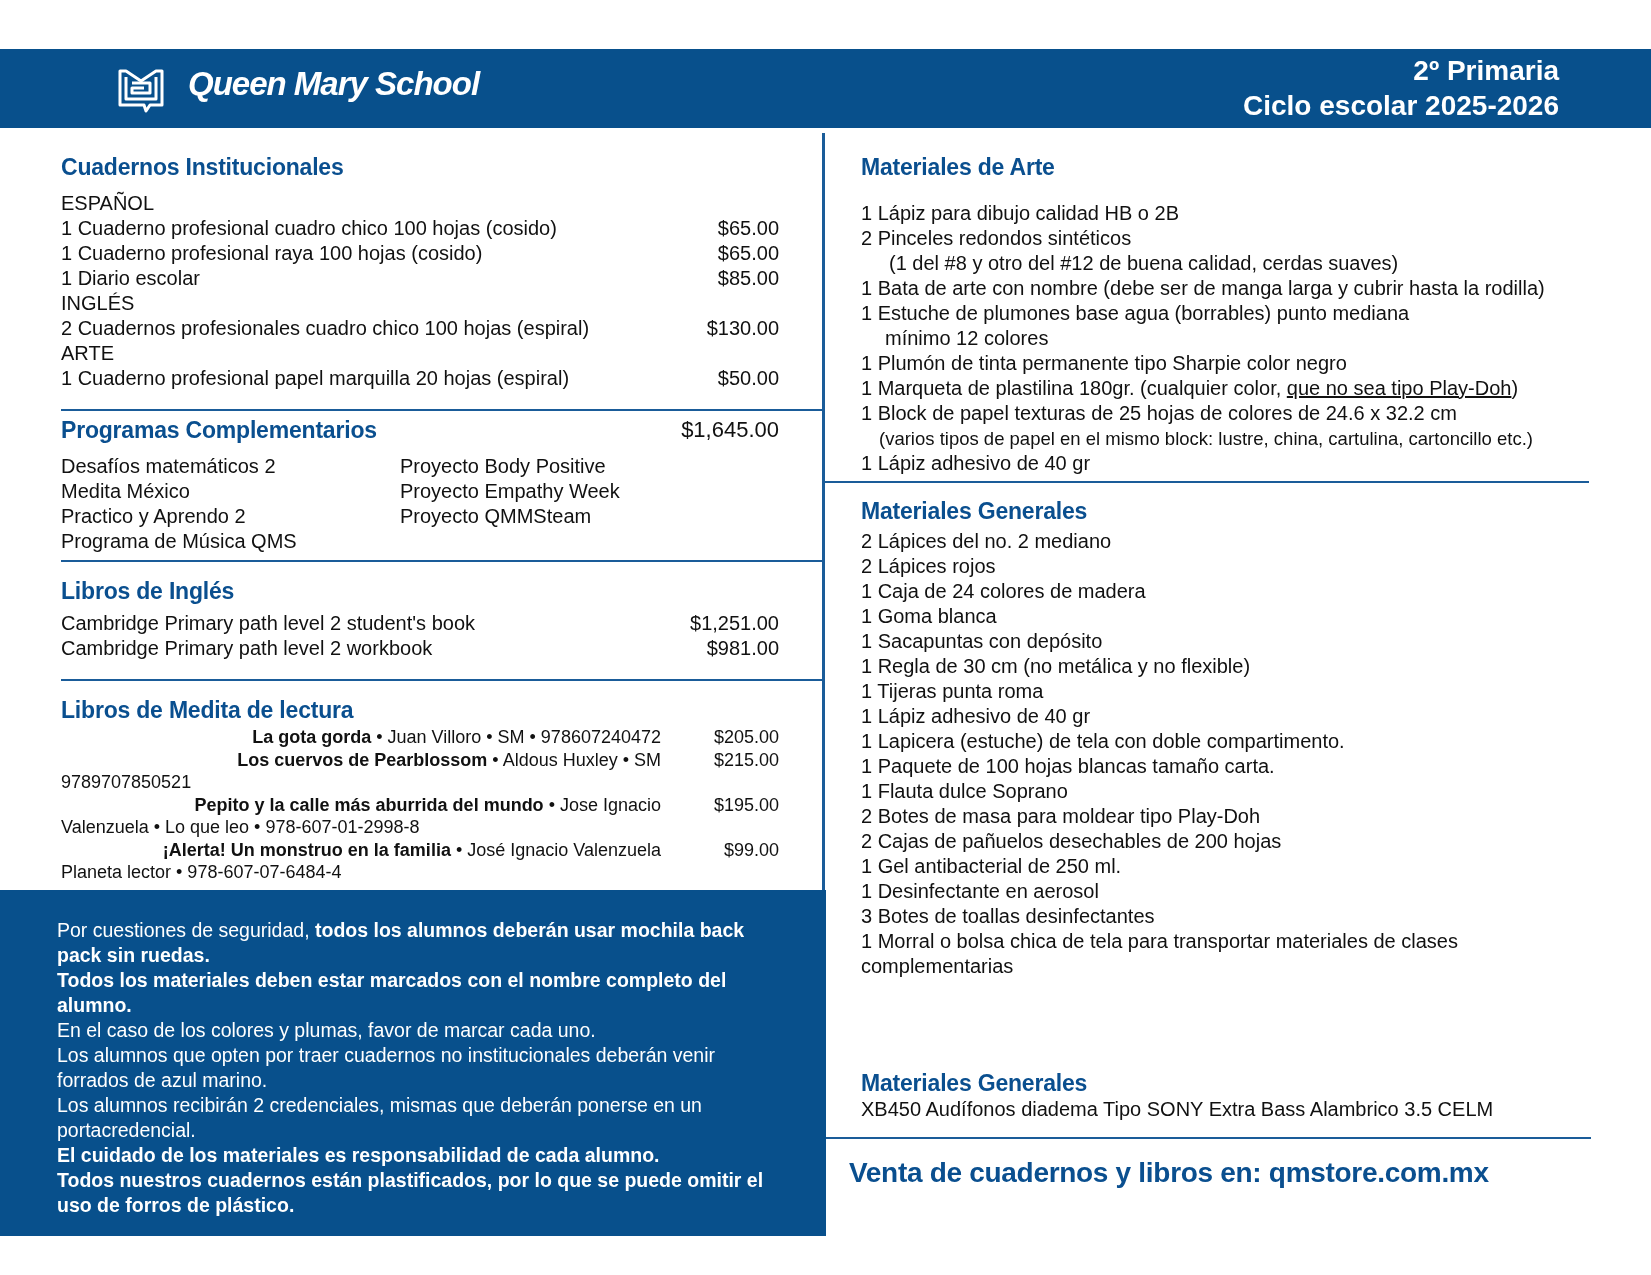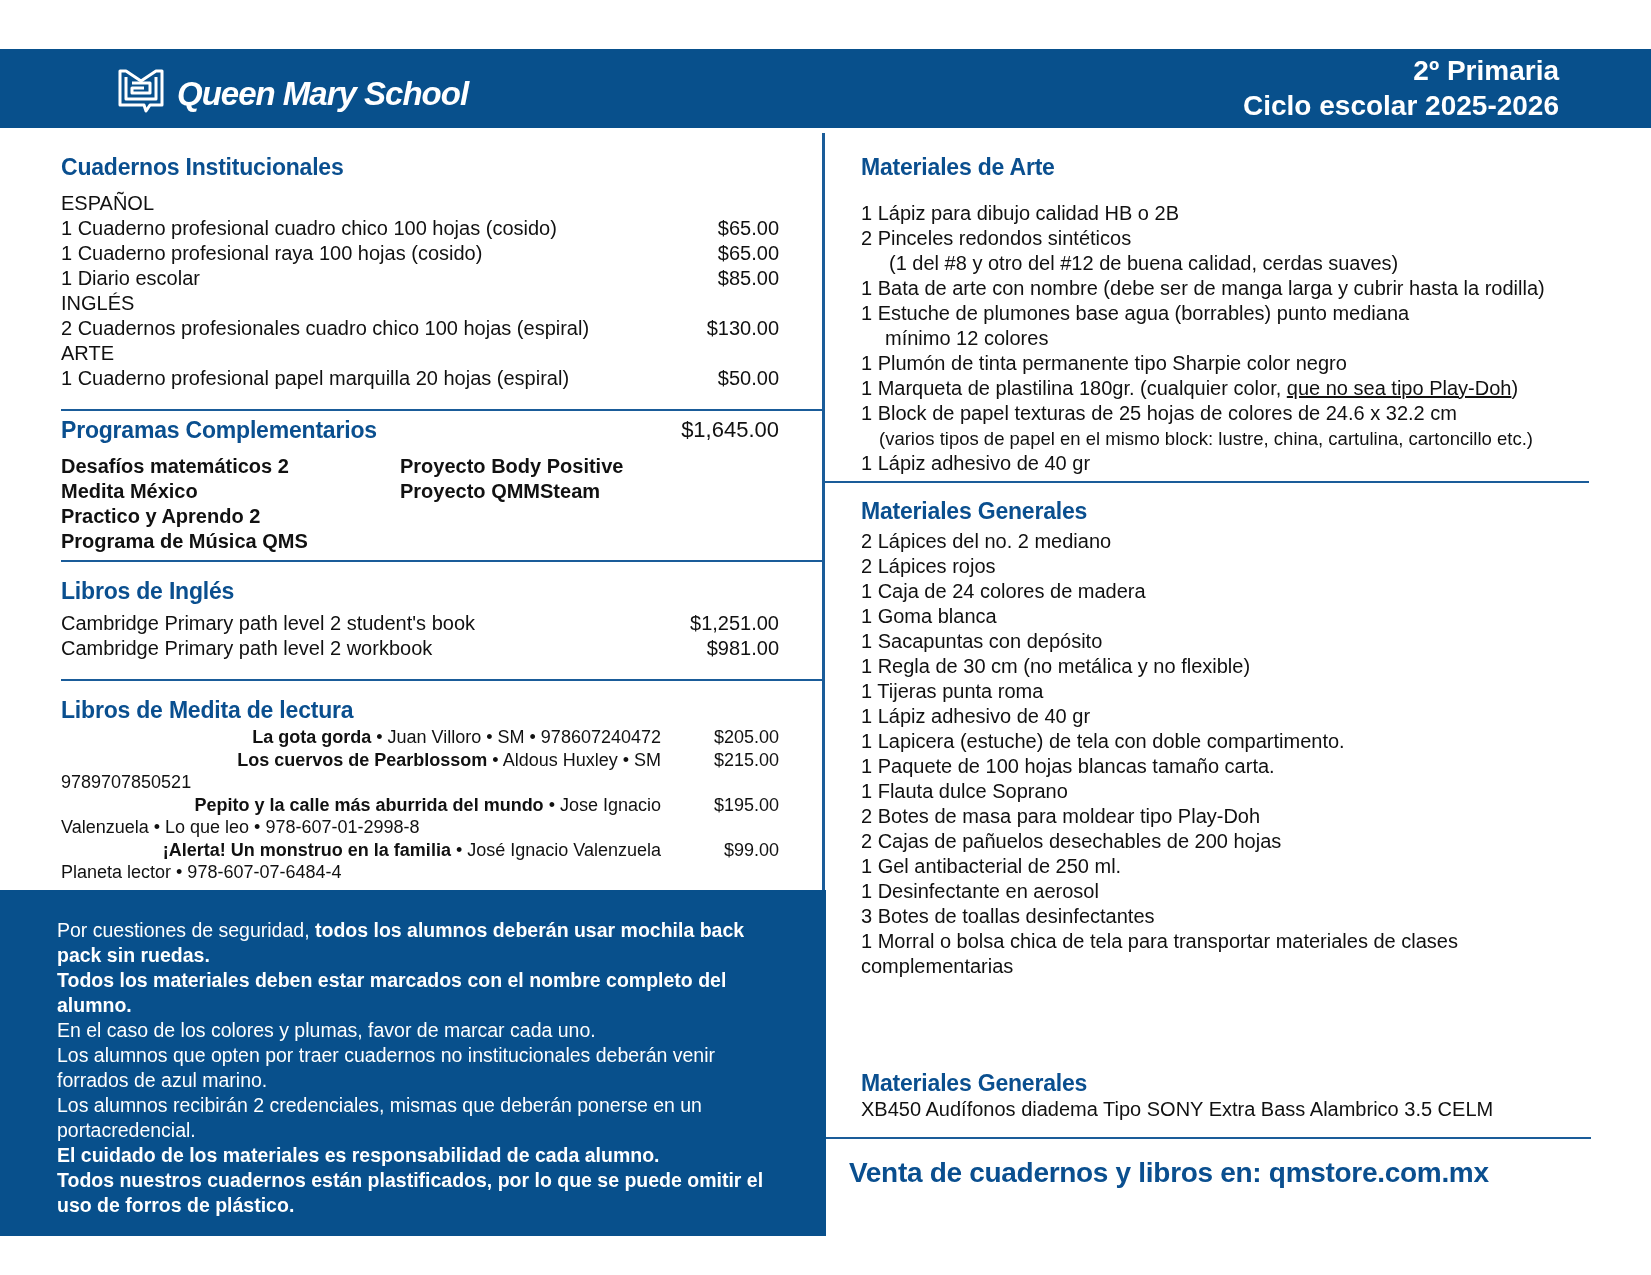--- a/index.html
+++ b/index.html
@@ -1,37 +1,37 @@
 <!DOCTYPE html>
 <html><head>
 <meta charset="utf-8">
 <style>
   * { box-sizing: border-box; margin: 0; padding: 0; }
   html, body { width: 1651px; height: 1275px; background: #ffffff; overflow: hidden; }
   body { position: relative; font-family: "DejaVu Sans Condensed", "Liberation Sans Narrow", "Liberation Sans", sans-serif; color: #111; }
 
   .header { position: absolute; left: 0; top: 49px; width: 1651px; height: 79px; background: #08508c; }
-  .logo { position: absolute; left: 116px; top: 16px; display: flex; align-items: flex-end; gap: 11px; }
+  .logo { position: absolute; left: 116px; top: 16px; display: flex; align-items: flex-start; gap: 22px; }
   .logo svg { width: 50px; height: 48px; }
   .logo-text { color: #fff; font-family: "Liberation Sans", sans-serif; font-weight: bold; font-style: italic; font-size: 33px; letter-spacing: -1px; }
   .header-right { position: absolute; right: 92px; top: 4px; text-align: right; color: #fff; font-family: "Liberation Sans", sans-serif; font-weight: bold; font-size: 28px; line-height: 35px; }
 
   .vdivider { position: absolute; left: 822px; top: 133px; width: 3px; height: 757px; background: #1a5c99; }
 
   .h2 { color: #0a4f8f; font-family: "Liberation Sans", sans-serif; font-weight: bold; font-size: 23px; letter-spacing: -0.2px; }
   .txt { font-family: "Liberation Sans", sans-serif; font-size: 20px; line-height: 25px; color: #111; transform-origin: left; }
   .row { display: flex; justify-content: space-between; }
   .price { text-align: right; white-space: nowrap; }
   .hline { position: absolute; height: 2px; background: #1a5c99; }
 
   
   .sec-cuadernos { position: absolute; left: 61px; top: 154px; width: 718px; }
   .sec-cuadernos .list { margin-top: 10px; }
   .sec-programas { position: absolute; left: 61px; top: 417px; width: 718px; }
-  .sec-programas .cols { display: flex; margin-top: 10px; font-weight: bold; }
+  .sec-programas .cols { display: flex; margin-top: 10px; }
   .sec-programas .col { width: 339px; }
   .sec-ingles { position: absolute; left: 61px; top: 578px; width: 718px; }
   .sec-ingles .list { margin-top: 6px; }
   .sec-lectura { position: absolute; left: 61px; top: 697px; width: 718px; }
   .sec-lectura .list { margin-top: 2px; }
   .book { font-size: 18px; line-height: 22.5px; }
   .book b { font-weight: bold; }
   .book .row > span:first-child { width: 600px; text-align: right; }
 
   .notice { position: absolute; left: 0; top: 890px; width: 826px; height: 346px; background: #08508c; color: #fff; padding: 28px 40px 8px 57px; }
@@ -116,20 +116,21 @@
   </div>
   <div class="cols txt">
     <div class="col">
       <div>Desafíos matemáticos 2</div>
       <div>Medita México</div>
       <div>Practico y Aprendo 2</div>
       <div>Programa de Música QMS</div>
     </div>
     <div class="col">
       <div>Proyecto Body Positive</div>
+      <div>Proyecto Empathy Week</div>
       <div>Proyecto QMMSteam</div>
     </div>
   </div>
 </div>
 <div class="hline" style="left:61px; top:560px; width:763px;"></div>
 
 <div class="sec-ingles">
   <div class="h2">Libros de Inglés</div>
   <div class="list txt">
     <div class="row">

